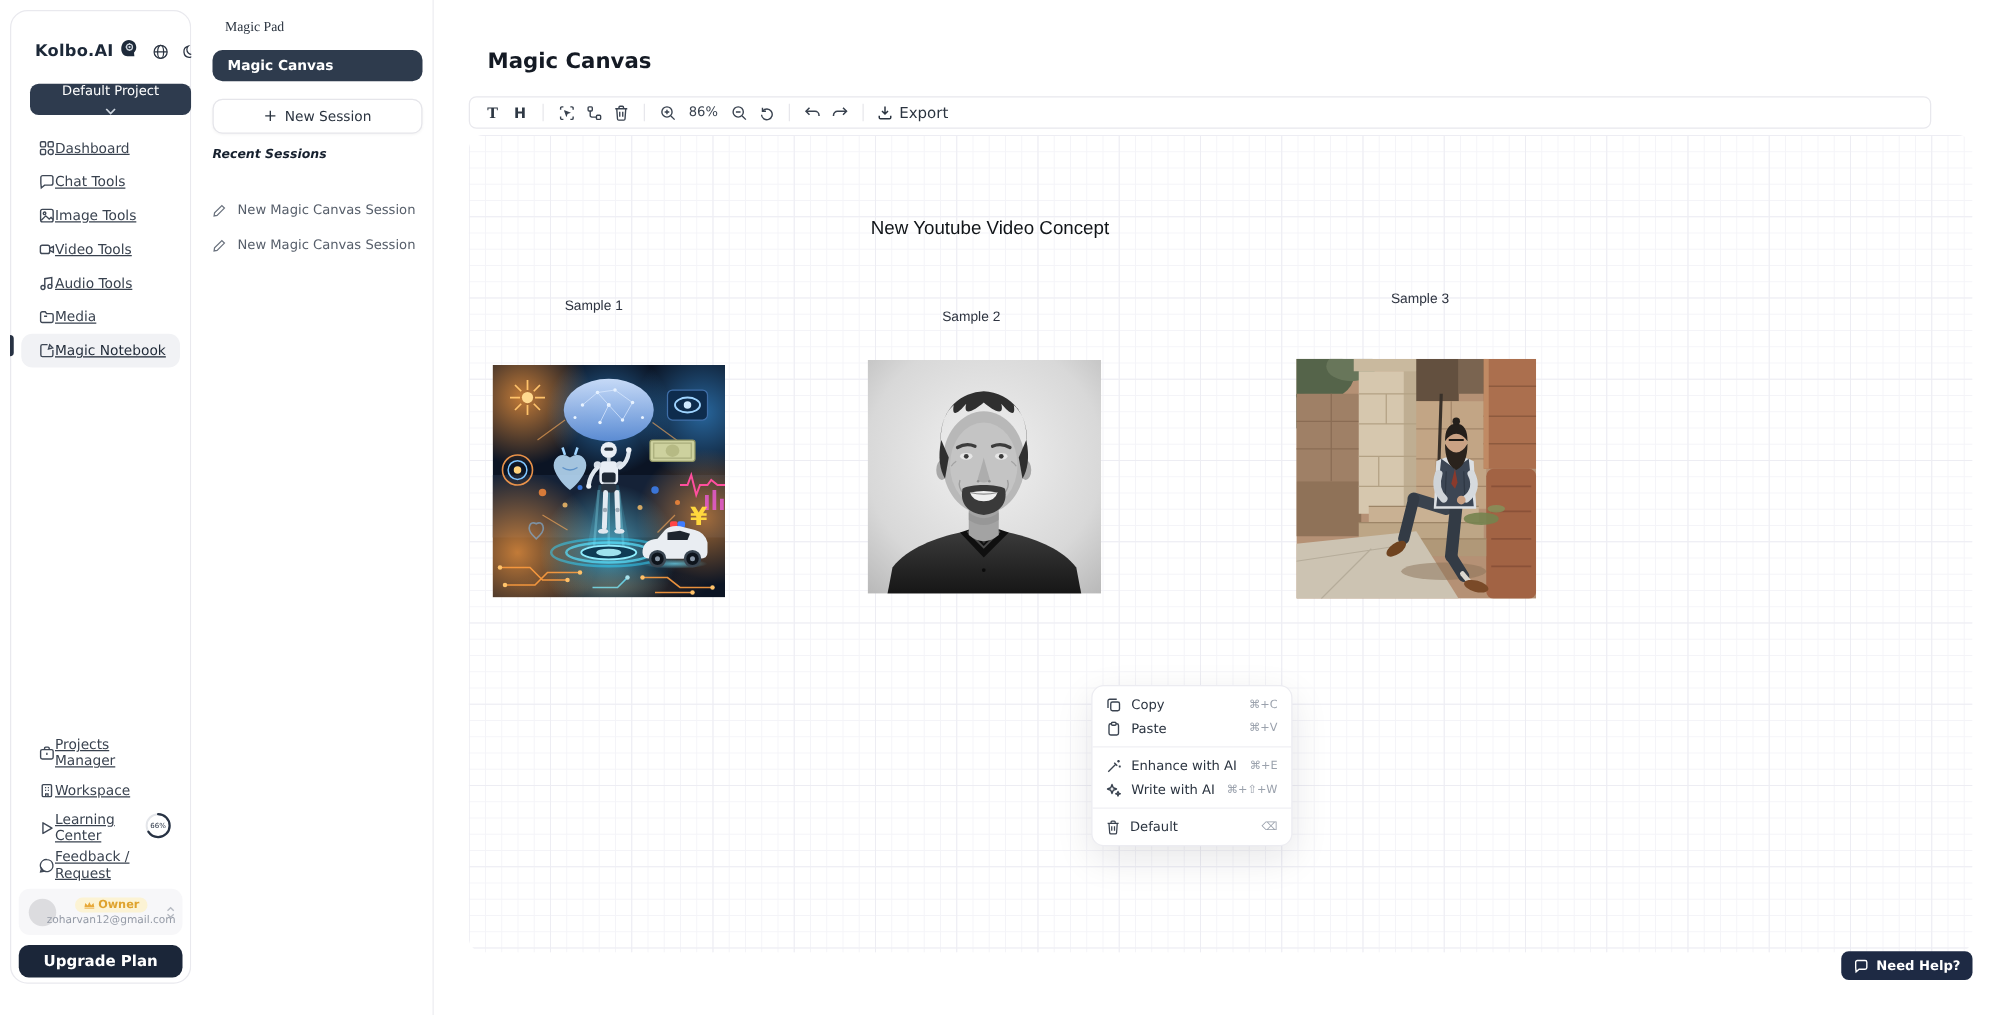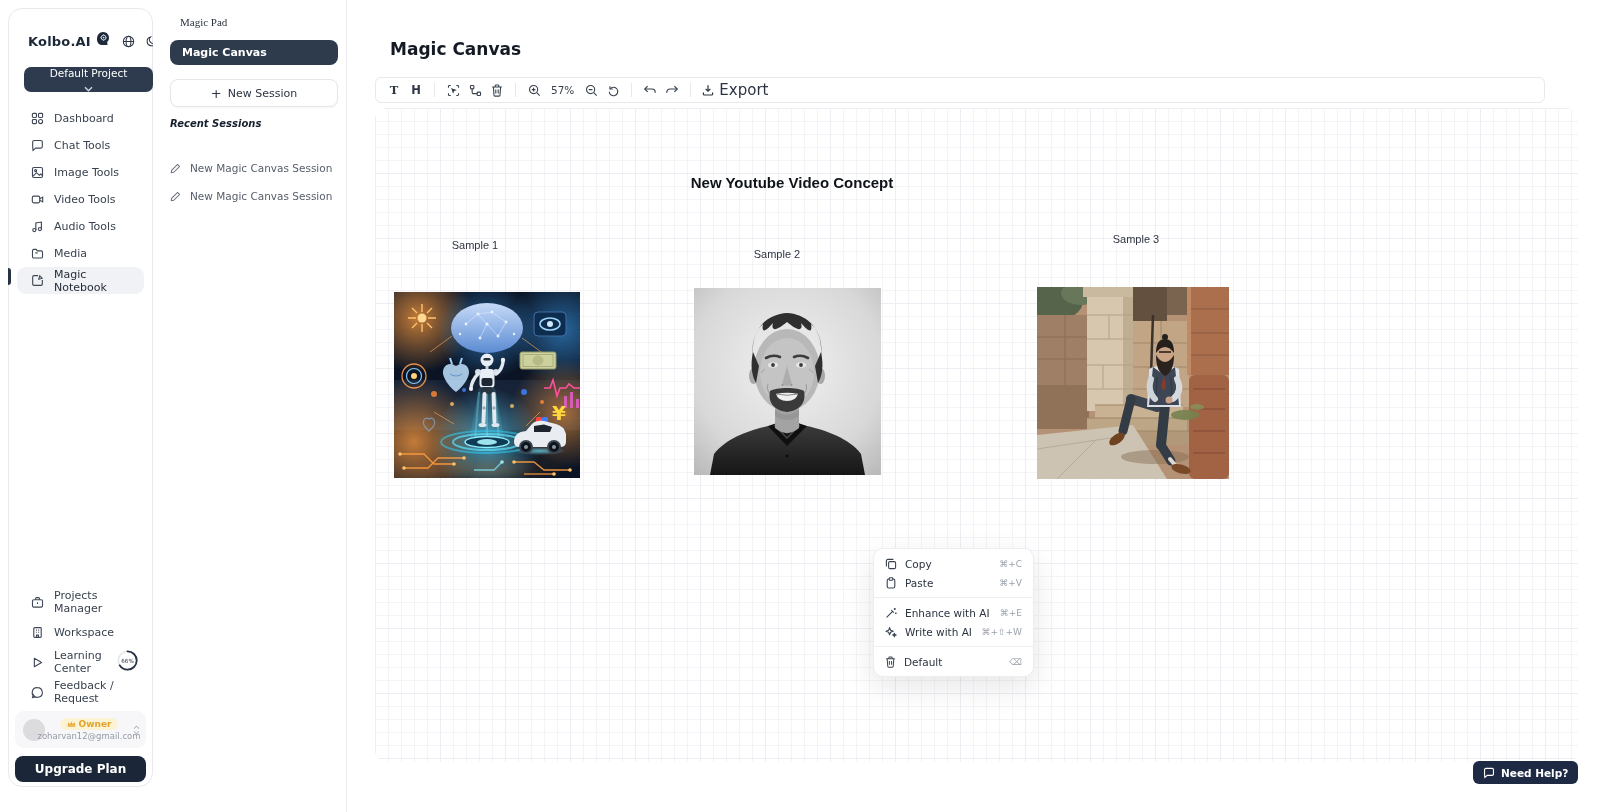--- a/index.html
+++ b/index.html
@@ -10,22 +10,22 @@
   .sidebar { position:absolute; left:8px; top:8px; width:145px; height:779px;
              background:#fff; border:1px solid #e9e9ee; border-radius:14px; }
   .brand-row { position:absolute; top:22px; left:19px; right:10px; display:flex; align-items:center; }
   .brand { font-weight:700; font-size:13px; color:#1c2838; letter-spacing:.2px; }
   .brand-head { margin-left:4px; }
   .top-ic { margin-left:11px; color:#2b3442; display:flex; }
   .proj-btn { position:absolute; top:58px; left:15px; width:129px; height:25px; background:#2e3b4e;
               border-radius:7px; color:#fff; font-size:10.5px; display:flex; align-items:center;
               justify-content:space-between; padding:0 10px; cursor:pointer;flex-direction:column; }
   .nav { position:absolute; top:96px; left:8px; right:8px; }
-  .nav-item { display:flex; align-items:center; gap:10px; padding:7px 6px 7px 14px; height:27px;
-              font-size:11px; color:#39424f; border-radius:9px; cursor:pointer; }
+  .nav-item { display:flex; align-items:center; padding:7px 6px 7px 14px; height:27px;
+              font-size:11px; color:#39424f; border-radius:9px; cursor:pointer;text-decoration:underline; }
   .nav-item .ic { flex:0 0 auto; display:flex; color:#3f4856; }
   .nav-item.active { background:#f1f2f5; color:#1f2937; }
   .active-bar { position:absolute; left:-1px; top:259px; width:3px; height:17px; background:#273243; border-radius:0 3px 3px 0; }
   .nav-bottom { position:absolute; top:578px; left:8px; right:8px; }
   .nav-bottom .nav-item { height:30px; }
   .ring-badge { margin-left:4px; }
   .user-card { position:absolute; left:6px; right:6px; top:702px; height:37px; background:#f7f7f9;
                border-radius:9px; display:flex; align-items:center; padding:0 6px 0 8px; cursor:pointer; }
   .avatar { width:22px; height:22px; border-radius:50%; background:#dcdcdf; flex:0 0 auto; }
   .user-col { flex:1; display:flex; flex-direction:column; align-items:center; gap:1px; min-width:0; }
@@ -58,33 +58,33 @@
   
   .page-title { position:absolute; left:390px; top:39px; font-size:17px; font-weight:700; color:#141a24; }
   .toolbar { position:absolute; left:375px; top:77px; width:1170px; height:26px; background:#fff;
              border:1px solid #e8e8ed; border-radius:6px; display:flex; align-items:center; padding:0 7px; }
   .tbtn { width:22px; height:20px; display:flex; align-items:center; justify-content:center;
           color:#39424f; border-radius:4px; cursor:pointer; }
   .tletter { font-size:11.5px; font-weight:600; color:#2e3844; }
   .tletter.serif { font-family:"DejaVu Serif","Liberation Serif",serif; }
   .tsep { width:1px; height:14px; background:#e7e7ec; margin:0 7px; }
   .zoom-label { font-size:10.5px; color:#39424f; margin:0 6px; cursor:default; }
-  .export-btn { display:flex; align-items:center; gap:5px; font-size:15px; color:#2b3440;
+  .export-btn { display:flex; align-items:center; gap:5px; font-size:12px; color:#2b3440;
                 padding:0 4px; cursor:pointer; }
 
   .canvas { position:absolute; left:375px; top:108px; width:1203px; height:654px; border-radius:12px;
             background:
               linear-gradient(to right, #ededf3 1px, transparent 1px),
               linear-gradient(to bottom, #ededf3 1px, transparent 1px),
               linear-gradient(to right, #f4f4f8 1px, transparent 1px),
               linear-gradient(to bottom, #f4f4f8 1px, transparent 1px),
               #ffffff;
             background-size: 65px 65px, 65px 65px, 13px 13px, 13px 13px; }
   .c-title { position:absolute; left:167px; top:66px; width:500px; text-align:center;
-             font-family:"Liberation Sans",sans-serif; font-size:15px; font-weight:700; color:#101418; }
+             font-family:"Liberation Sans",sans-serif; font-size:15px; font-weight:400; color:#101418; }
   .sample-label { position:absolute; width:100px; text-align:center;
                   font-family:"Liberation Sans",sans-serif; font-size:11px; color:#2e3440; }
   .s1 { left:50px; top:131px; } .s2 { left:352px; top:140px; } .s3 { left:711px; top:125px; }
   .c-img { position:absolute; overflow:hidden; cursor:pointer; }
   .i1 { left:19px; top:184px; width:186px; height:186px; }
   .i2 { left:319px; top:180px; width:187px; height:187px; }
   .i3 { left:662px; top:179px; width:192px; height:192px; }
 
   
   .ctx { position:absolute; left:873px; top:548px; width:161px; background:#fff; border:1px solid #ececf1;
@@ -333,21 +333,21 @@
           <path d="M1.2,3 h9.6 M4.2,3 V1.8 a0.8,0.8 0 0 1 0.8,-0.8 h2 a0.8,0.8 0 0 1 0.8,0.8 V3 M2.4,3 L3,11.2 a1,1 0 0 0 1,0.9 h4 a1,1 0 0 0 1,-0.9 L9.6,3 M4.8,5.4 v4 M7.2,5.4 v4"></path>
         </svg>
       </span>
     <span class="tsep"></span>
     <span class="tbtn">
         <svg width="13" height="13" viewBox="0 0 14 14" fill="none" stroke="currentColor" stroke-width="1.2">
           <circle cx="6" cy="6" r="4.4"></circle>
           <path d="M9.4,9.4 L12.6,12.6 M4,6 h4 M6,4 v4"></path>
         </svg>
       </span>
-    <span class="zoom-label">57%</span>
+    <span class="zoom-label">86%</span>
     <span class="tbtn">
         <svg width="13" height="13" viewBox="0 0 14 14" fill="none" stroke="currentColor" stroke-width="1.2">
           <circle cx="6" cy="6" r="4.4"></circle>
           <path d="M9.4,9.4 L12.6,12.6 M4,6 h4"></path>
         </svg>
       </span>
     <span class="tbtn">
         <svg width="13" height="13" viewBox="0 0 14 14" fill="none" stroke="currentColor" stroke-width="1.2">
           <path d="M3.2,2.4 V5.4 H6.2"></path>
           <path d="M3.4,5.2 A4.6,4.6 0 1 1 2.4,8.4"></path>

